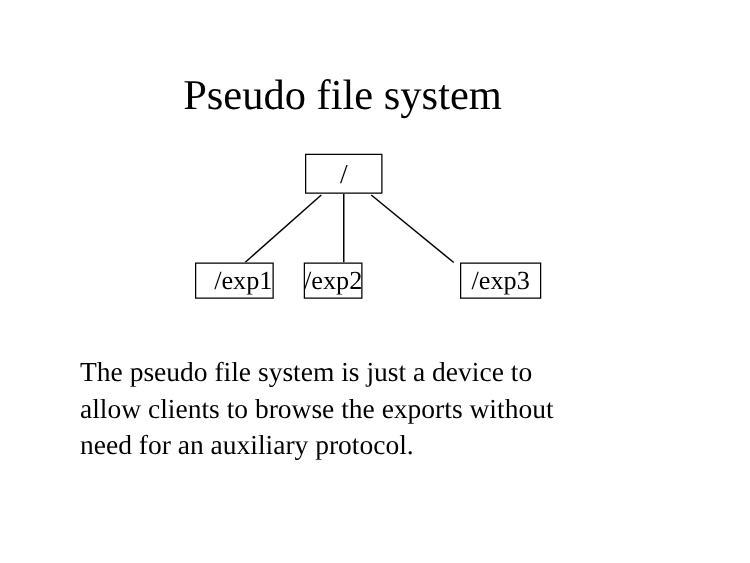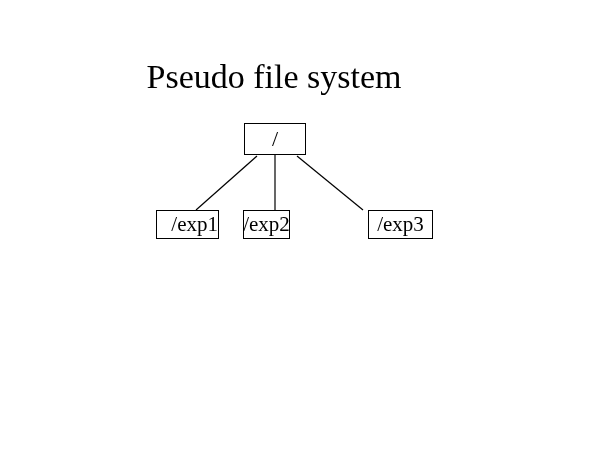--- a/index.html
+++ b/index.html
@@ -104,14 +104,19 @@
   </div>
 
   <div class="node child2">
     <span>/exp2</span>
   </div>
 
   <div class="node child3">
     <span>/exp3</span>
   </div>
 
+  <p class="body-text">
+    <span class="line">The pseudo file system is just a device to</span>
+    <span class="line">allow clients to browse the exports without</span>
+    <span class="line">need for an auxiliary protocol.</span>
+  </p>
 
 </div>
 
 </body></html>

